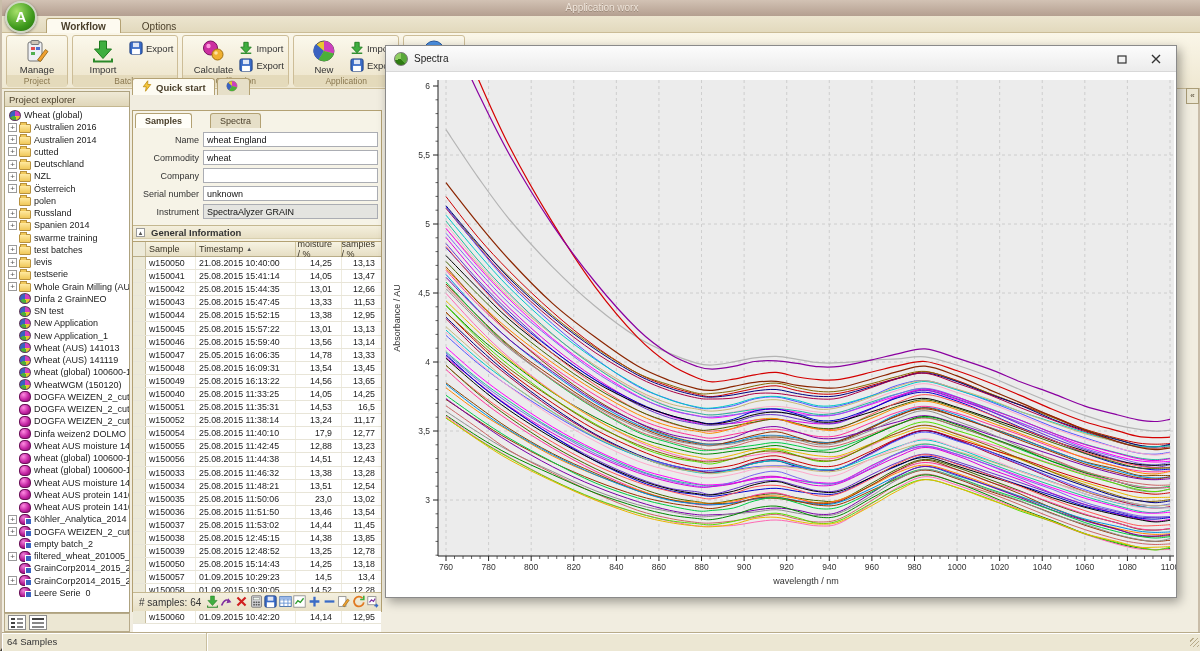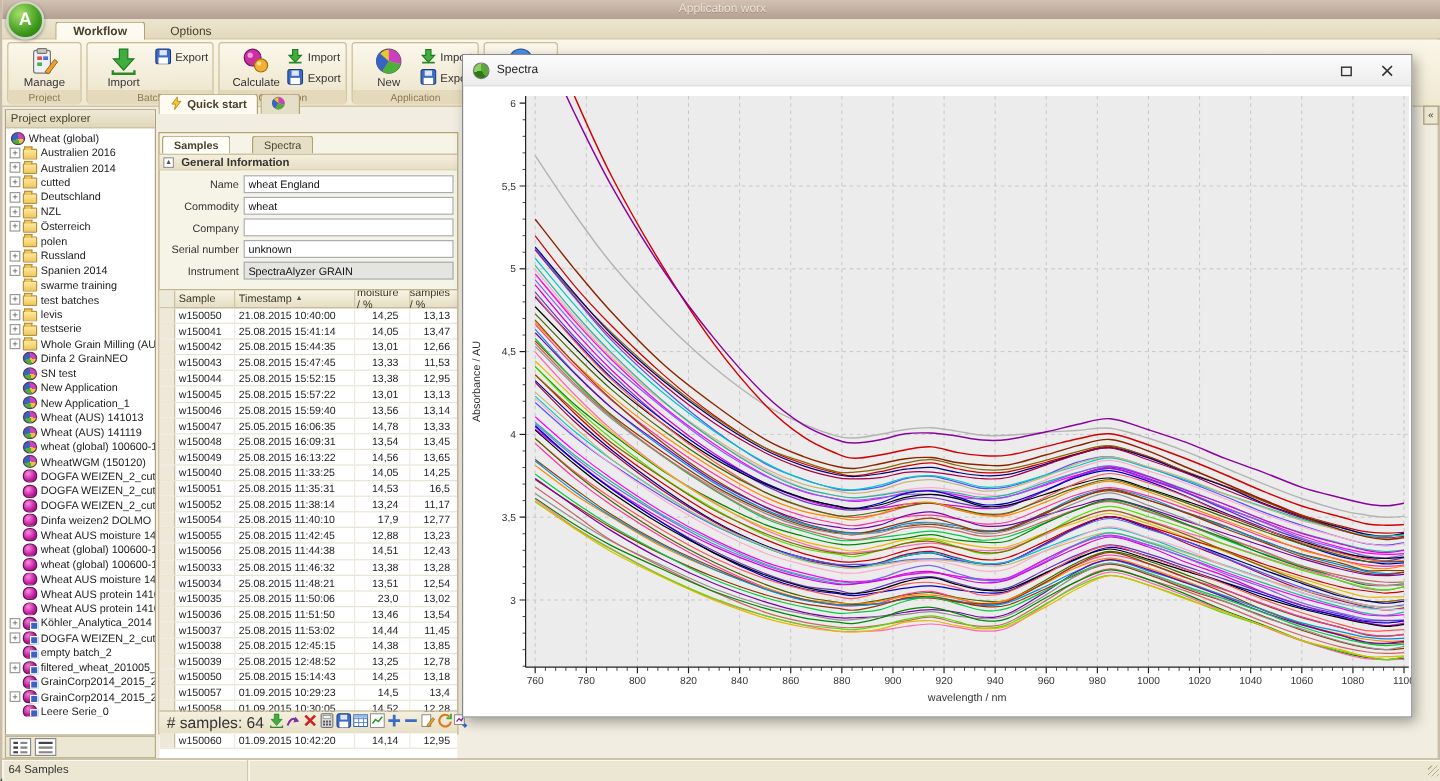--- a/index.html
+++ b/index.html
@@ -120,21 +120,21 @@
   .c.sel0 { width:13px; min-width:13px; background:#ece9d8;
     border-right:1px solid #c9bf9f; }
   .c.s1 { width:50px; min-width:50px; }
   .c.s2 { width:100px; min-width:100px; }
   .c.s3 { width:46px; min-width:46px; justify-content:flex-end; padding-right:9px; }
   .c.s4 { width:39px; min-width:39px; justify-content:flex-end; padding-right:6px;
     border-right:none; }
   
   #ttoolbar { position:absolute; left:0; bottom:0; width:248px; height:19px;
     background:linear-gradient(#f4f0e0,#e8e0c6); border-top:1px solid #c4b790;
-    display:flex; align-items:center; font-size:13px; color:#333; }
+    display:flex; align-items:center; font-size:10px; color:#333; }
   #ttoolbar .cnt { margin:0 4px 0 6px; white-space:nowrap; }
   #ttoolbar .tbtn { width:16px; height:16px; display:flex; align-items:center;
     justify-content:center; margin-right:1px; }
   #ttoolbar svg { width:13px; height:13px; }
 
   
   #statusbar { left:0px; top:632px; width:1200px; height:19px; background:#ece7d3;
     border-top:1px solid #b8ab8a; display:flex; }
   #statusbar .seg { border-right:1px solid #c9bf9f; box-shadow:inset 1px 1px 0 #fff;
     font-size:9.5px; color:#333; line-height:18px; padding-left:5px; }
@@ -513,46 +513,46 @@
             <path d="M12 12 L21.7 14.4 A10 10 0 0 1 6.5 20.5 Z" fill="#4ab03a"></path>
             <path d="M12 12 L6.5 20.5 A10 10 0 0 1 4 5 Z" fill="#3a62c0"></path>
           </svg></span>
       </div>
     </div>
   <div id="workpanel" class="abs">
     <div id="inner-tabs">
         <div class="itab active">Samples</div>
         <div class="itab">Spectra</div>
       </div>
+    <div id="gi-form">
+        <div class="frow">
+          <label>Name</label>
+          <input value="wheat England" style="">
+        </div>
+        <div class="frow">
+          <label>Commodity</label>
+          <input value="wheat" style="">
+        </div>
+        <div class="frow">
+          <label>Company</label>
+          <input style="">
+        </div>
+        <div class="frow">
+          <label>Serial number</label>
+          <input value="unknown" style="">
+        </div>
+        <div class="frow">
+          <label>Instrument</label>
+          <input class="ro" value="SpectraAlyzer GRAIN" style="">
+        </div>
+      </div>
     <div id="gi-head">
       <span class="tog">▴</span>
       <span>General Information</span>
     </div>
-    <div id="gi-form">
-        <div class="frow">
-          <label>Name</label>
-          <input value="wheat England" style="">
-        </div>
-        <div class="frow">
-          <label>Commodity</label>
-          <input value="wheat" style="">
-        </div>
-        <div class="frow">
-          <label>Company</label>
-          <input style="">
-        </div>
-        <div class="frow">
-          <label>Serial number</label>
-          <input value="unknown" style="">
-        </div>
-        <div class="frow">
-          <label>Instrument</label>
-          <input class="ro" value="SpectraAlyzer GRAIN" style="">
-        </div>
-      </div>
     <div id="stable">
         <div class="shead">
           <div class="c sel0"></div>
           <div class="c s1">
             <span>Sample</span>
           </div>
           <div class="c s2">
             <span>Timestamp</span>
             <span class="arrow">▲</span>
           </div>

